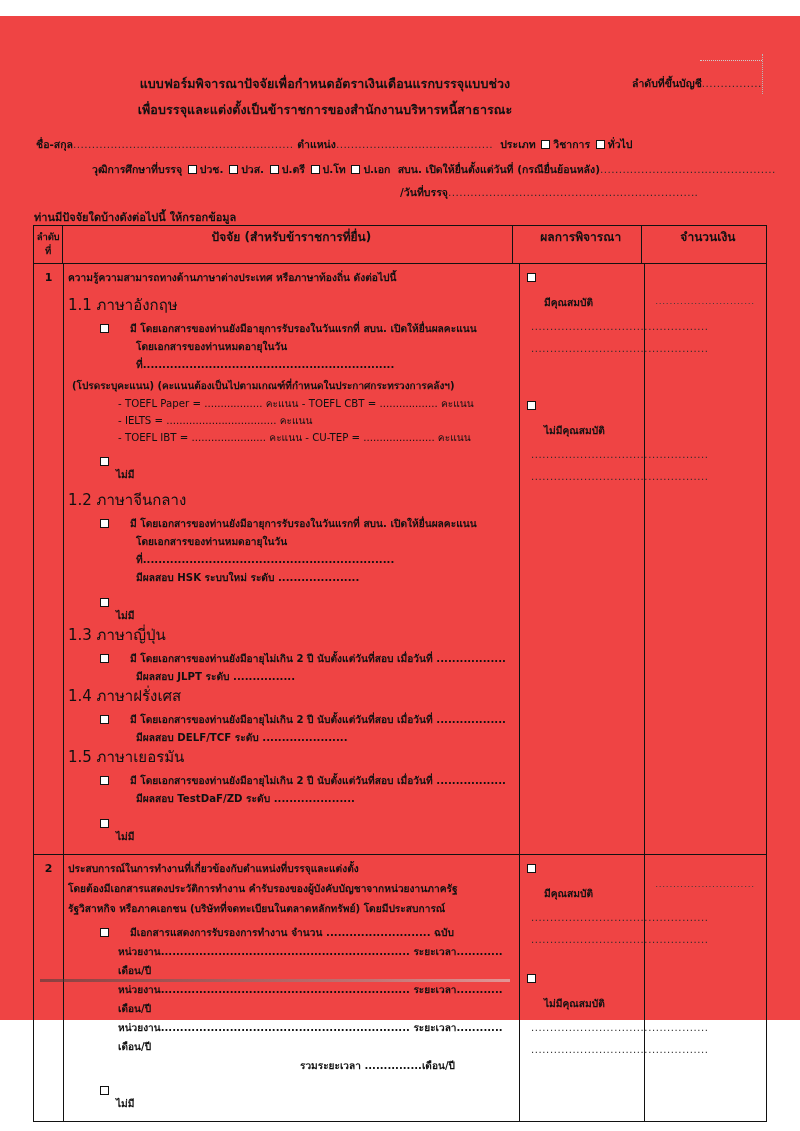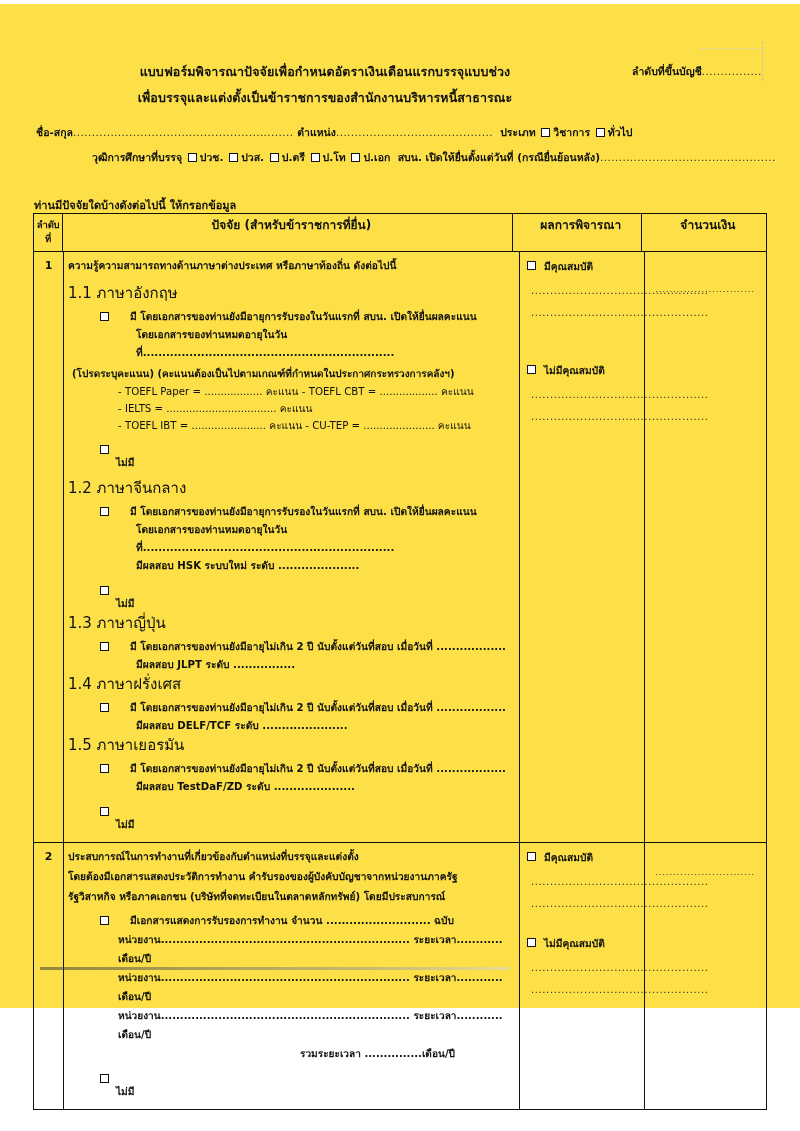--- a/index.html
+++ b/index.html
@@ -12,24 +12,24 @@
     height: 1131px;
     position: relative;
     font-family: "DejaVu Sans", "Liberation Sans", sans-serif;
     color: #101010;
     overflow: hidden;
   }
 
   
   #page {
     position: absolute;
-    left: 0; top: 4px;
+    left: 0; top: 16px;
     width: 800px;
     height: 1004px;
-    background: #fde047;
+    background: #ef4444;
   }
 
   
   .scan-edge-right {
     position: absolute;
     left: 762px; top: 38px;
     width: 0; height: 40px;
     border-left: 1px dotted #b9b9b9;
   }
   .scan-edge-top {
@@ -199,21 +199,21 @@
   .exp-total {
     text-align: right;
     padding-right: 58px;
     font-size: 10.1px;
     font-weight: 700;
     line-height: 19px;
   }
 
   .res-item { display: flex; align-items: flex-start; }
   .res-item .cbox { margin-top: 3px; }
-  .res-item span.lab { margin-left: 5px; }
+  .res-item span.lab { margin-left: 5px; margin-top: 24px; }
   .res-dots {
     font-size: 10px;
     color: #2b2b2b;
     letter-spacing: .6px;
     padding-left: 6px;
     margin-top: 11px;
     font-weight: 400;
   }
   .res-gap-md { height: 26px; }
   .res-gap-lg { height: 44px; }
@@ -256,20 +256,23 @@
   <div class="id-row id-row2">
     <span>วุฒิการศึกษาที่บรรจุ</span>
     <span class="cbox"></span><span>ปวช.</span>
     <span class="cbox"></span><span>ปวส.</span>
     <span class="cbox"></span><span>ป.ตรี</span>
     <span class="cbox"></span><span>ป.โท</span>
     <span class="cbox"></span><span>ป.เอก</span>
     &nbsp;<span>สบน. เปิดให้ยื่นตั้งแต่วันที่ (กรณียื่นย้อนหลัง)</span><span class="dots">...............................................</span>
   </div>
 
+  <div class="id-row id-row3">
+    <span>/วันที่บรรจุ</span><span class="dots">...................................................................</span>
+  </div>
 
   <div class="instruction">ท่านมีปัจจัยใดบ้างดังต่อไปนี้ ให้กรอกข้อมูล</div>
 
   <div class="tbl">
 
     <div class="trow head">
       <div class="c-no">ลำดับที่</div>
       <div class="c-fac">ปัจจัย (สำหรับข้าราชการที่ยื่น)</div>
       <div class="c-res">ผลการพิจารณา</div>
       <div class="c-amt">จำนวนเงิน</div>

